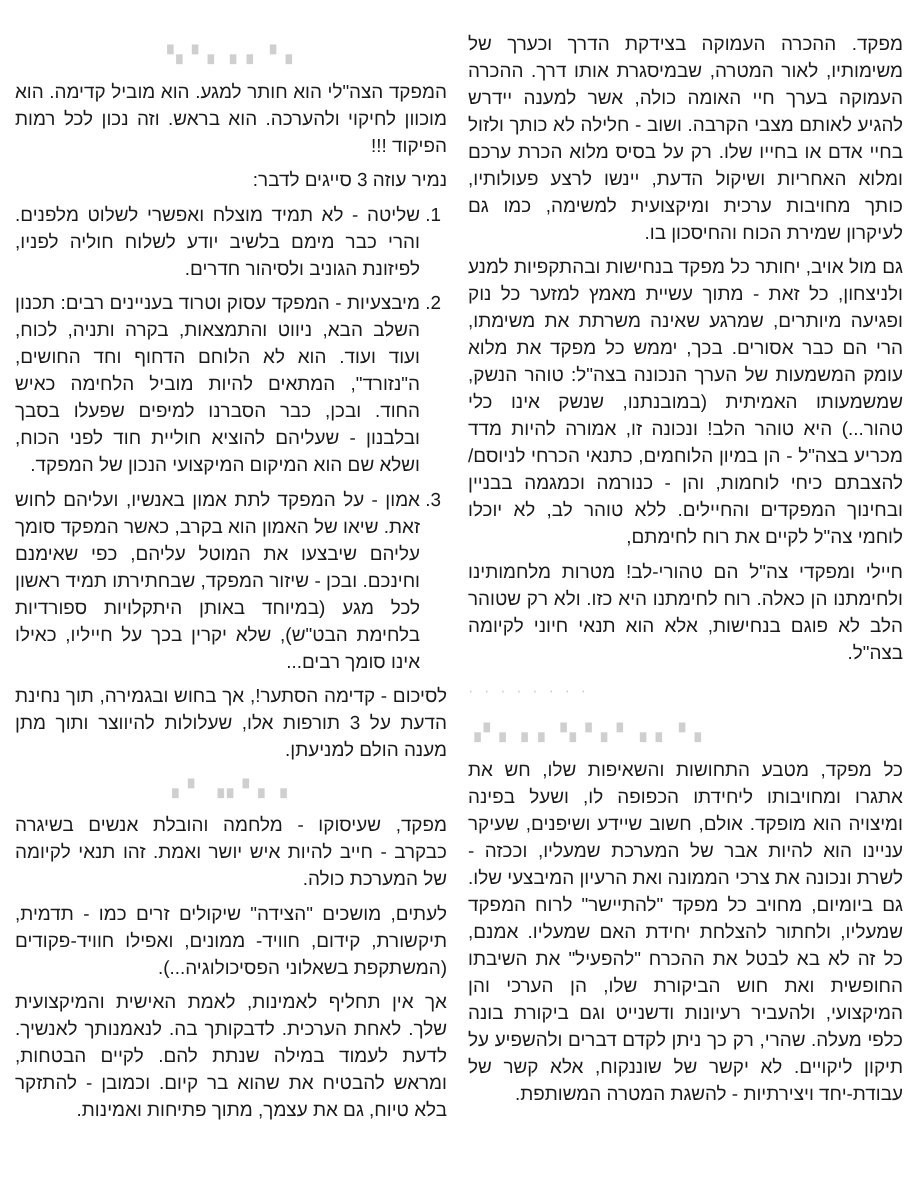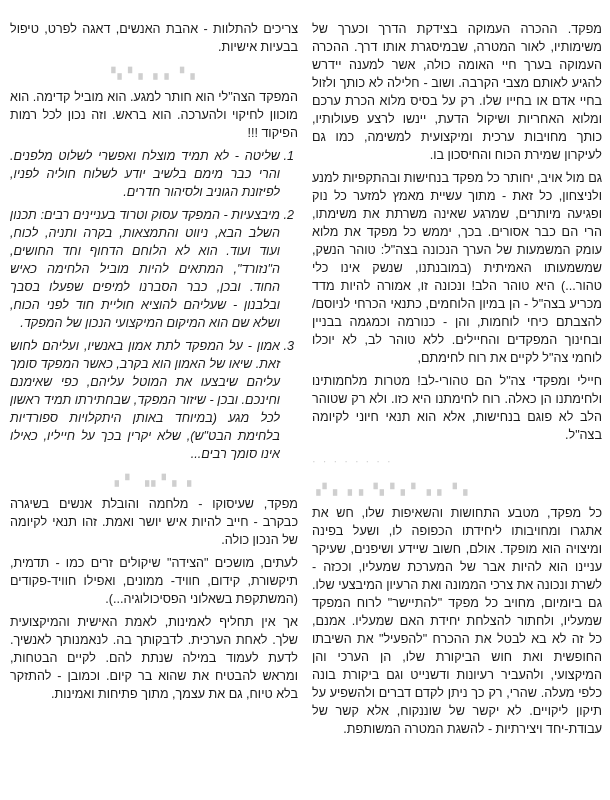--- a/index.html
+++ b/index.html
@@ -21,47 +21,48 @@
   }
   .col-right { right: 8px; }
   .col-left { left: 10px; width: 288px; }
   p { margin: 0 0 5px 0; }
   .faint {
     color: #cfcfcf; font-size: 11px; letter-spacing: 2px;
     height: 22px; line-height: 22px; margin: 6px 0 4px 0;
     text-align: left; white-space: nowrap; overflow: hidden;
   }
   .faint.center { text-align: center; }
-  ol { margin: 0 0 5px 0; padding: 0 18px 0 0; font-style: italic; }
+  ol { margin: 0 0 5px 0; padding: 0 18px 0 0; }
   ol li { margin-bottom: 5px; }
 </style>
 </head>
 <body>
 
 <div class="page">
 
   <div class="col col-right">
     <p>מפקד. ההכרה העמוקה בצידקת הדרך וכערך של משימותיו, לאור המטרה, שבמיסגרת אותו דרך. ההכרה העמוקה בערך חיי האומה כולה, אשר למענה יידרש להגיע לאותם מצבי הקרבה. ושוב - חלילה לא כותך ולזול בחיי אדם או בחייו שלו. רק על בסיס מלוא הכרת ערכם ומלוא האחריות ושיקול הדעת, יינשו לרצע פעולותיו, כותך מחויבות ערכית ומיקצועית למשימה, כמו גם לעיקרון שמירת הכוח והחיסכון בו.</p>
     <p>גם מול אויב, יחותר כל מפקד בנחישות ובהתקפיות למנע ולניצחון, כל זאת - מתוך עשיית מאמץ למזער כל נוק ופגיעה מיותרים, שמרגע שאינה משרתת את משימתו, הרי הם כבר אסורים. בכך, יממש כל מפקד את מלוא עומק המשמעות של הערך הנכונה בצה"ל: טוהר הנשק, שמשמעותו האמיתית (במובנתנו, שנשק אינו כלי טהור...) היא טוהר הלב! ונכונה זו, אמורה להיות מדד מכריע בצה"ל - הן במיון הלוחמים, כתנאי הכרחי לניוסם/ להצבתם כיחי לוחמות, והן - כנורמה וכמגמה בבניין ובחינוך המפקדים והחיילים. ללא טוהר לב, לא יוכלו לוחמי צה"ל לקיים את רוח לחימתם,</p>
     <p>חיילי ומפקדי צה"ל הם טהורי-לב! מטרות מלחמותינו ולחימתנו הן כאלה. רוח לחימתנו היא כזו. ולא רק שטוהר הלב לא פוגם בנחישות, אלא הוא תנאי חיוני לקיומה בצה"ל.</p>
     <div class="faint">· · · · · · · ·</div>
     <div class="faint">▖▘ ▖▖ ▘▖▘▖▝▖ ▗▖▘▗</div>
     <p>כל מפקד, מטבע התחושות והשאיפות שלו, חש את אתגרו ומחויבותו ליחידתו הכפופה לו, ושעל בפינה ומיצויה הוא מופקד. אולם, חשוב שיידע ושיפנים, שעיקר עניינו הוא להיות אבר של המערכת שמעליו, וככזה - לשרת ונכונה את צרכי הממונה ואת הרעיון המיבצעי שלו. גם ביומיום, מחויב כל מפקד "להתיישר" לרוח המפקד שמעליו, ולחתור להצלחת יחידת האם שמעליו. אמנם, כל זה לא בא לבטל את ההכרח "להפעיל" את השיבתו החופשית ואת חוש הביקורת שלו, הן הערכי והן המיקצועי, ולהעביר רעיונות ודשנייט וגם ביקורת בונה כלפי מעלה. שהרי, רק כך ניתן לקדם דברים ולהשפיע על תיקון ליקויים. לא יקשר של שוננקוח, אלא קשר של עבודת-יחד ויצירתיות - להשגת המטרה המשותפת.</p>
 
   </div>
 
   <div class="col col-left">
-    <p>צריכים להתלוות - אהבת האנשים, דאגה לפרט, טיפול בבעיות אישיות.</p>
     <div class="faint center">▖▘ ▖  ▗▖▘▖▝</div>
     <p>המפקד הצה"לי הוא חותר למגע. הוא מוביל קדימה. הוא מוכוון לחיקוי ולהערכה. הוא בראש. וזה נכון לכל רמות הפיקוד !!!</p>
+    <p>נמיר עוזה 3 סייגים לדבר:</p>
     <ol>
       <li>שליטה - לא תמיד מוצלח ואפשרי לשלוט מלפנים. והרי כבר מימם בלשיב יודע לשלוח חוליה לפניו, לפיזונת הגוניב ולסיהור חדרים.</li>
       <li>מיבצעיות - המפקד עסוק וטרוד בעניינים רבים: תכנון השלב הבא, ניווט והתמצאות, בקרה ותניה, לכוח, ועוד ועוד. הוא לא הלוחם הדחוף וחד החושים, ה"נזורד", המתאים להיות מוביל הלחימה כאיש החוד. ובכן, כבר הסברנו למיפים שפעלו בסבך ובלבנון - שעליהם להוציא חוליית חוד לפני הכוח, ושלא שם הוא המיקום המיקצועי הנכון של המפקד.</li>
       <li>אמון - על המפקד לתת אמון באנשיו, ועליהם לחוש זאת. שיאו של האמון הוא בקרב, כאשר המפקד סומך עליהם שיבצעו את המוטל עליהם, כפי שאימנם וחינכם. ובכן - שיזור המפקד, שבחתירתו תמיד ראשון לכל מגע (במיוחד באותן היתקלויות ספורדיות בלחימת הבט"ש), שלא יקרין בכך על חייליו, כאילו אינו סומך רבים...</li>
     </ol>
+    <p>לסיכום - קדימה הסתער!, אך בחוש ובגמירה, תוך נחינת הדעת על 3 תורפות אלו, שעלולות להיווצר ותוך מתן מענה הולם למניעתן.</p>
     <div class="faint center">▗▖▘▖▗  ▘▖</div>
-    <p>מפקד, שעיסוקו - מלחמה והובלת אנשים בשיגרה כבקרב - חייב להיות איש יושר ואמת. זהו תנאי לקיומה של הנכון כולה.</p>
+    <p>מפקד, שעיסוקו - מלחמה והובלת אנשים בשיגרה כבקרב - חייב להיות איש יושר ואמת. זהו תנאי לקיומה של המערכת כולה.</p>
     <p>לעתים, מושכים "הצידה" שיקולים זרים כמו - תדמית, תיקשורת, קידום, חוויד- ממונים, ואפילו חוויד-פקודים (המשתקפת בשאלוני הפסיכולוגיה...).</p>
     <p>אך אין תחליף לאמינות, לאמת האישית והמיקצועית שלך. לאחת הערכית. לדבקותך בה. לנאמנותך לאנשיך. לדעת לעמוד במילה שנתת להם. לקיים הבטחות, ומראש להבטיח את שהוא בר קיום. וכמובן - להתזקר בלא טיוח, גם את עצמך, מתוך פתיחות ואמינות.</p>
 
   </div>
 
 </div>
 
 </body></html>

